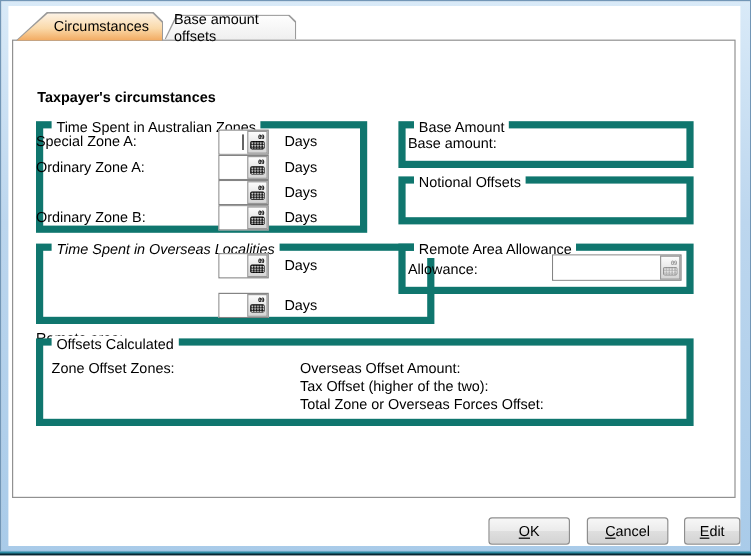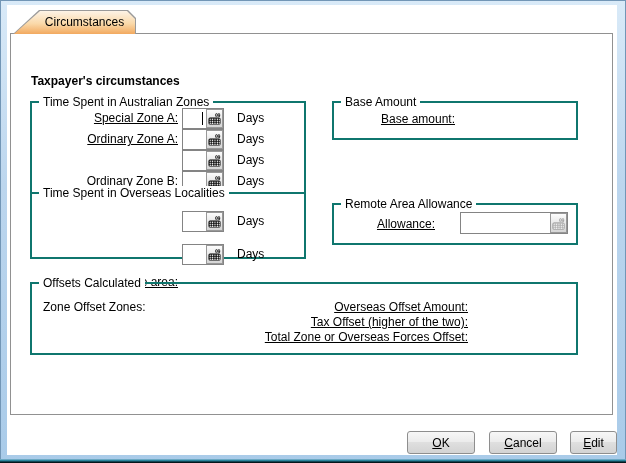--- a/index.html
+++ b/index.html
@@ -26,25 +26,25 @@
   .tab-selected .fill { background:linear-gradient(to bottom,#fdf3e6 0%,#fad9a9 55%,#f2a95f 100%); }
   .tab-selected .lab { padding-left:20px; }
   .tab-unselected { left:137px; top:12px; width:110px; height:21px; z-index:1; }
   .tab-unselected .shape, .tab-unselected .fill { clip-path:polygon(10px 0%, calc(100% - 6px) 0%, 100% 6px, 100% 100%, 0% 100%); }
   .tab-unselected .fill { background:linear-gradient(to bottom,#fefefe,#efefef); }
   .tab-unselected .lab { padding-left:8px; }
 
   .heading { position:absolute; left:31px; top:74px; font-weight:bold; }
 
   
-  .group { position:absolute; border:2px solid #0f766e; background:transparent; }
+  .group { position:absolute; border:6px solid #0f766e; background:transparent; }
   .group-title { position:absolute; top:-8px; left:7px; background:#fff; padding:0 4px; white-space:nowrap; }
 
   .lbl { position:absolute; white-space:nowrap; }
-  .lbl-r { text-align:right; white-space:normal;text-decoration:underline; }
+  .lbl-r { white-space:normal; }
 
   
   .spin { position:absolute; display:flex; border:1px solid #848484; background:#fff; }
   .spin input { flex:1 1 auto; min-width:0; border:none; outline:none; background:#fff; font:12px "Liberation Sans",sans-serif; text-align:right; padding:0 2px; }
   .calc-btn { flex:0 0 17px; width:17px; border:1px solid #989898; background:linear-gradient(to bottom,#fcfcfc,#d5d5d5); display:flex; align-items:center; justify-content:center; padding:0; }
   .caret { position:absolute; left:19px; top:3px; width:1px; height:13px; background:#000; }
 
   
   .calc-icon { position:relative; width:11px; height:11px; display:block; }
   .calc-icon::before { content:"09"; position:absolute; top:0; right:0; color:#000;
@@ -68,20 +68,25 @@
 </head>
 <body>
 
 <div id="screen">
   <div class="window-frame"></div>
   <div class="bottom-edge"></div>
   <div class="client-area"></div>
 
   <div class="tab-page"></div>
 
+  <div class="tab tab-unselected">
+    <div class="shape"></div>
+    <div class="fill"></div>
+    <div class="lab">Base amount offsets</div>
+  </div>
   <div class="tab tab-selected">
     <div class="shape"></div>
     <div class="fill"></div>
     <div class="lab">Circumstances</div>
   </div>
 
   <div class="heading">Taxpayer's circumstances</div>
 
   <div class="group" style="left:30px;top:101px;width:276px;height:93px;">
     <span class="group-title">Time Spent in Australian Zones</span>
@@ -89,21 +94,21 @@
   <div class="lbl lbl-r" style="left:30px;top:108px;width:148px;line-height:21px;">Special Zone A:</div>
   <div class="spin" style="left:182px;top:108px;width:42px;height:21px;">
     <input value="" style="">
     <button class="calc-btn">
         <span class="calc-icon"></span>
       </button>
     <span class="caret"></span>
   </div>
   <div class="lbl" style="left:237px;top:108px;line-height:21px;">Days</div>
 
-  <div class="lbl lbl-r" style="left:30px;top:129px;width:148px;line-height:21px;padding-left:35px;">Ordinary Zone A:</div>
+  <div class="lbl lbl-r" style="left:30px;top:129px;width:148px;line-height:21px;">Ordinary Zone A:</div>
   <div class="spin" style="left:182px;top:129px;width:42px;height:21px;">
     <input value="" style="">
     <button class="calc-btn">
         <span class="calc-icon"></span>
       </button>
   </div>
   <div class="lbl" style="left:237px;top:129px;line-height:21px;">Days</div>
 
   <div class="spin" style="left:182px;top:150px;width:42px;height:21px;">
     <input value="" style="">
@@ -115,21 +120,21 @@
 
   <div class="lbl lbl-r" style="left:30px;top:171px;width:148px;line-height:21px;">Ordinary Zone B:</div>
   <div class="spin" style="left:182px;top:171px;width:42px;height:21px;">
     <input value="" style="">
     <button class="calc-btn">
         <span class="calc-icon"></span>
       </button>
   </div>
   <div class="lbl" style="left:237px;top:171px;line-height:21px;">Days</div>
 
-  <div class="group" style="left:30px;top:192px;width:276px;height:67px;">
+  <div class="group" style="left:30px;top:203px;width:332px;height:67px;font-style:italic;">
     <span class="group-title">Time Spent in Overseas Localities</span>
   </div>
   <div class="spin" style="left:182px;top:211px;width:42px;height:21px;">
     <input value="" style="">
     <button class="calc-btn">
         <span class="calc-icon"></span>
       </button>
   </div>
   <div class="lbl" style="left:237px;top:211px;line-height:21px;">Days</div>
 
@@ -141,20 +146,23 @@
       </button>
   </div>
   <div class="lbl" style="left:237px;top:244px;line-height:21px;">Days</div>
 
   <div class="group" style="left:332px;top:101px;width:246px;height:39px;">
     <span class="group-title">Base Amount</span>
   </div>
   <div class="lbl lbl-r" style="left:340px;top:112px;width:115px;">Base amount:</div>
   <div class="valtxt" style="left:462px;top:112px;"></div>
 
+  <div class="group" style="left:332px;top:147px;width:246px;height:40px;">
+    <span class="group-title">Notional Offsets</span>
+  </div>
   <div class="valtxt" style="left:462px;top:162px;"></div>
 
   <div class="group" style="left:332px;top:203px;width:246px;height:42px;">
     <span class="group-title">Remote Area Allowance</span>
   </div>
   <div class="lbl lbl-r" style="left:340px;top:217px;width:95px;">Allowance:</div>
   <div class="spin" style="left:460px;top:212px;width:108px;height:22px;">
     <input value="" style="">
     <button class="calc-btn">
         <span class="calc-icon gray"></span>

